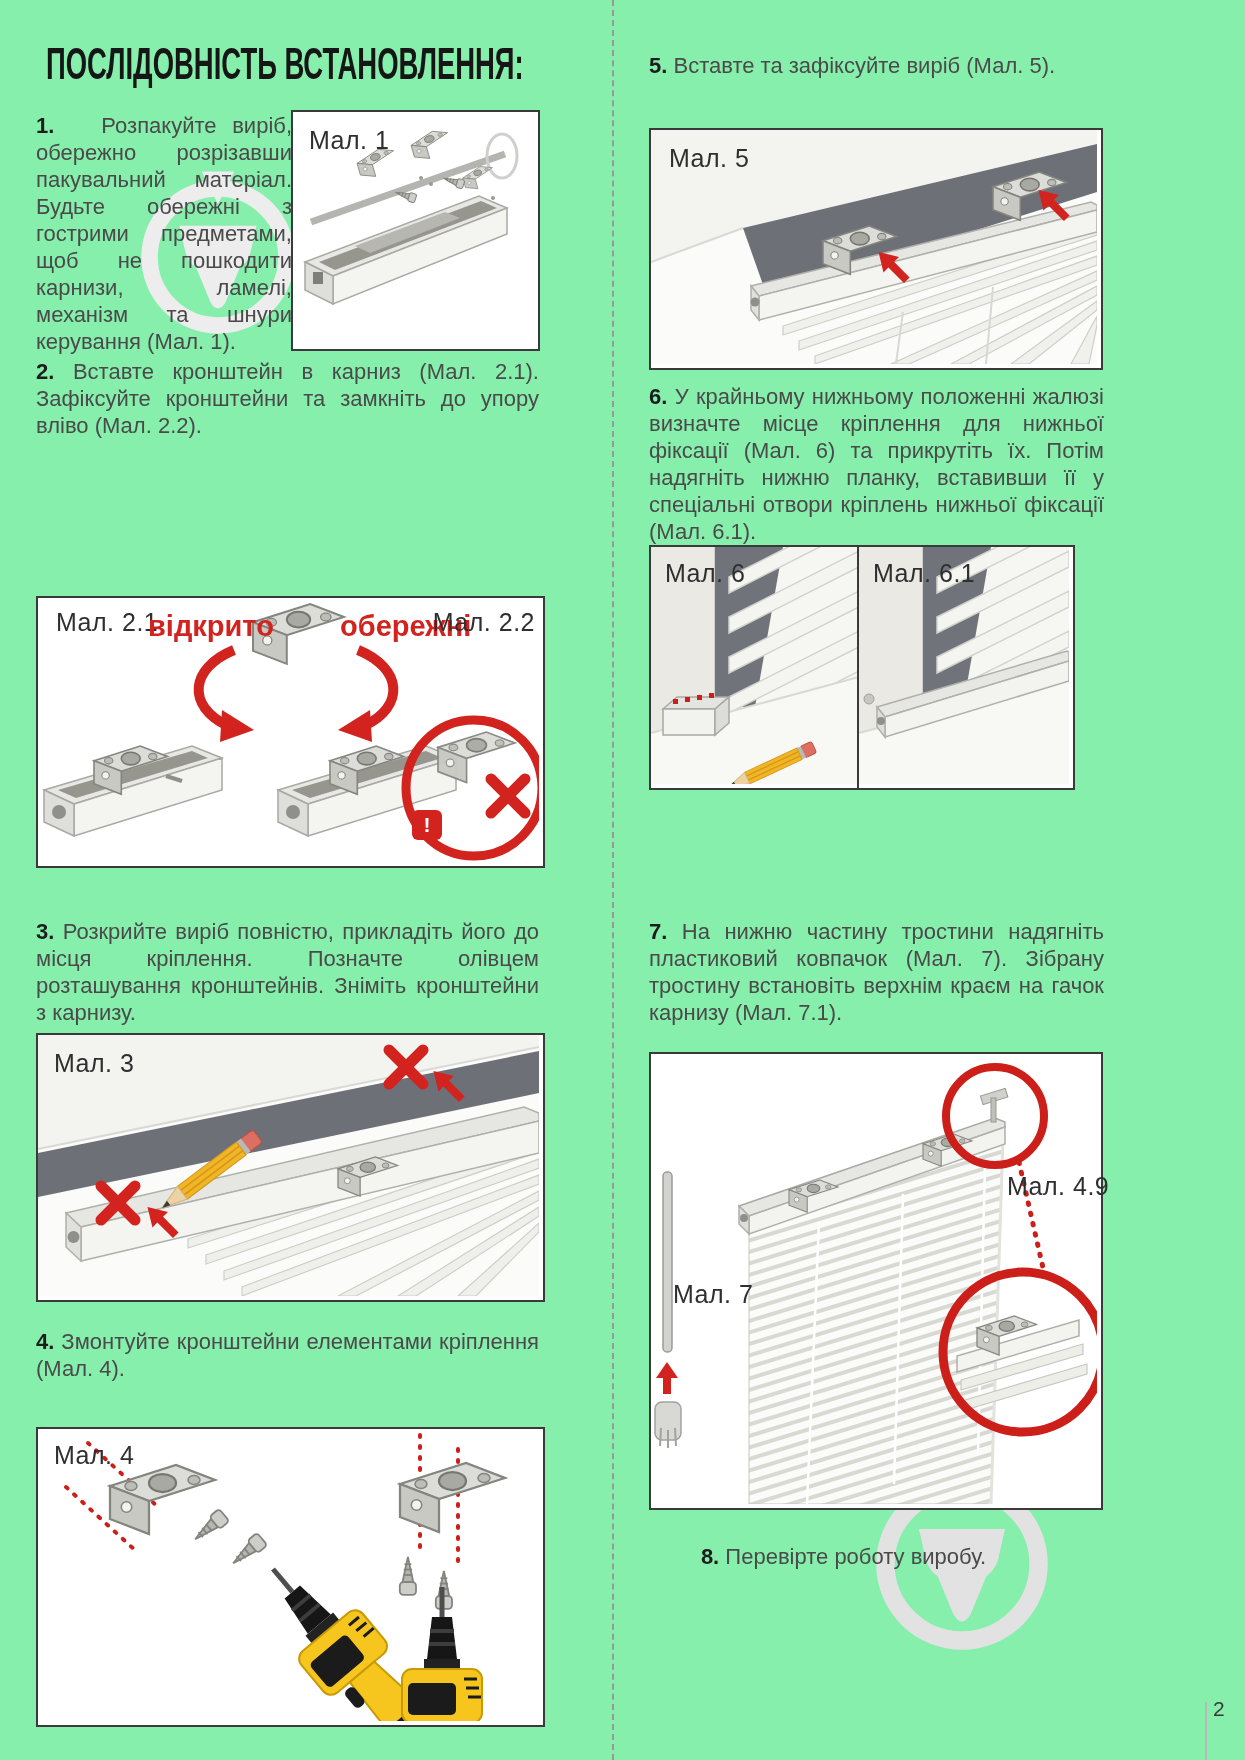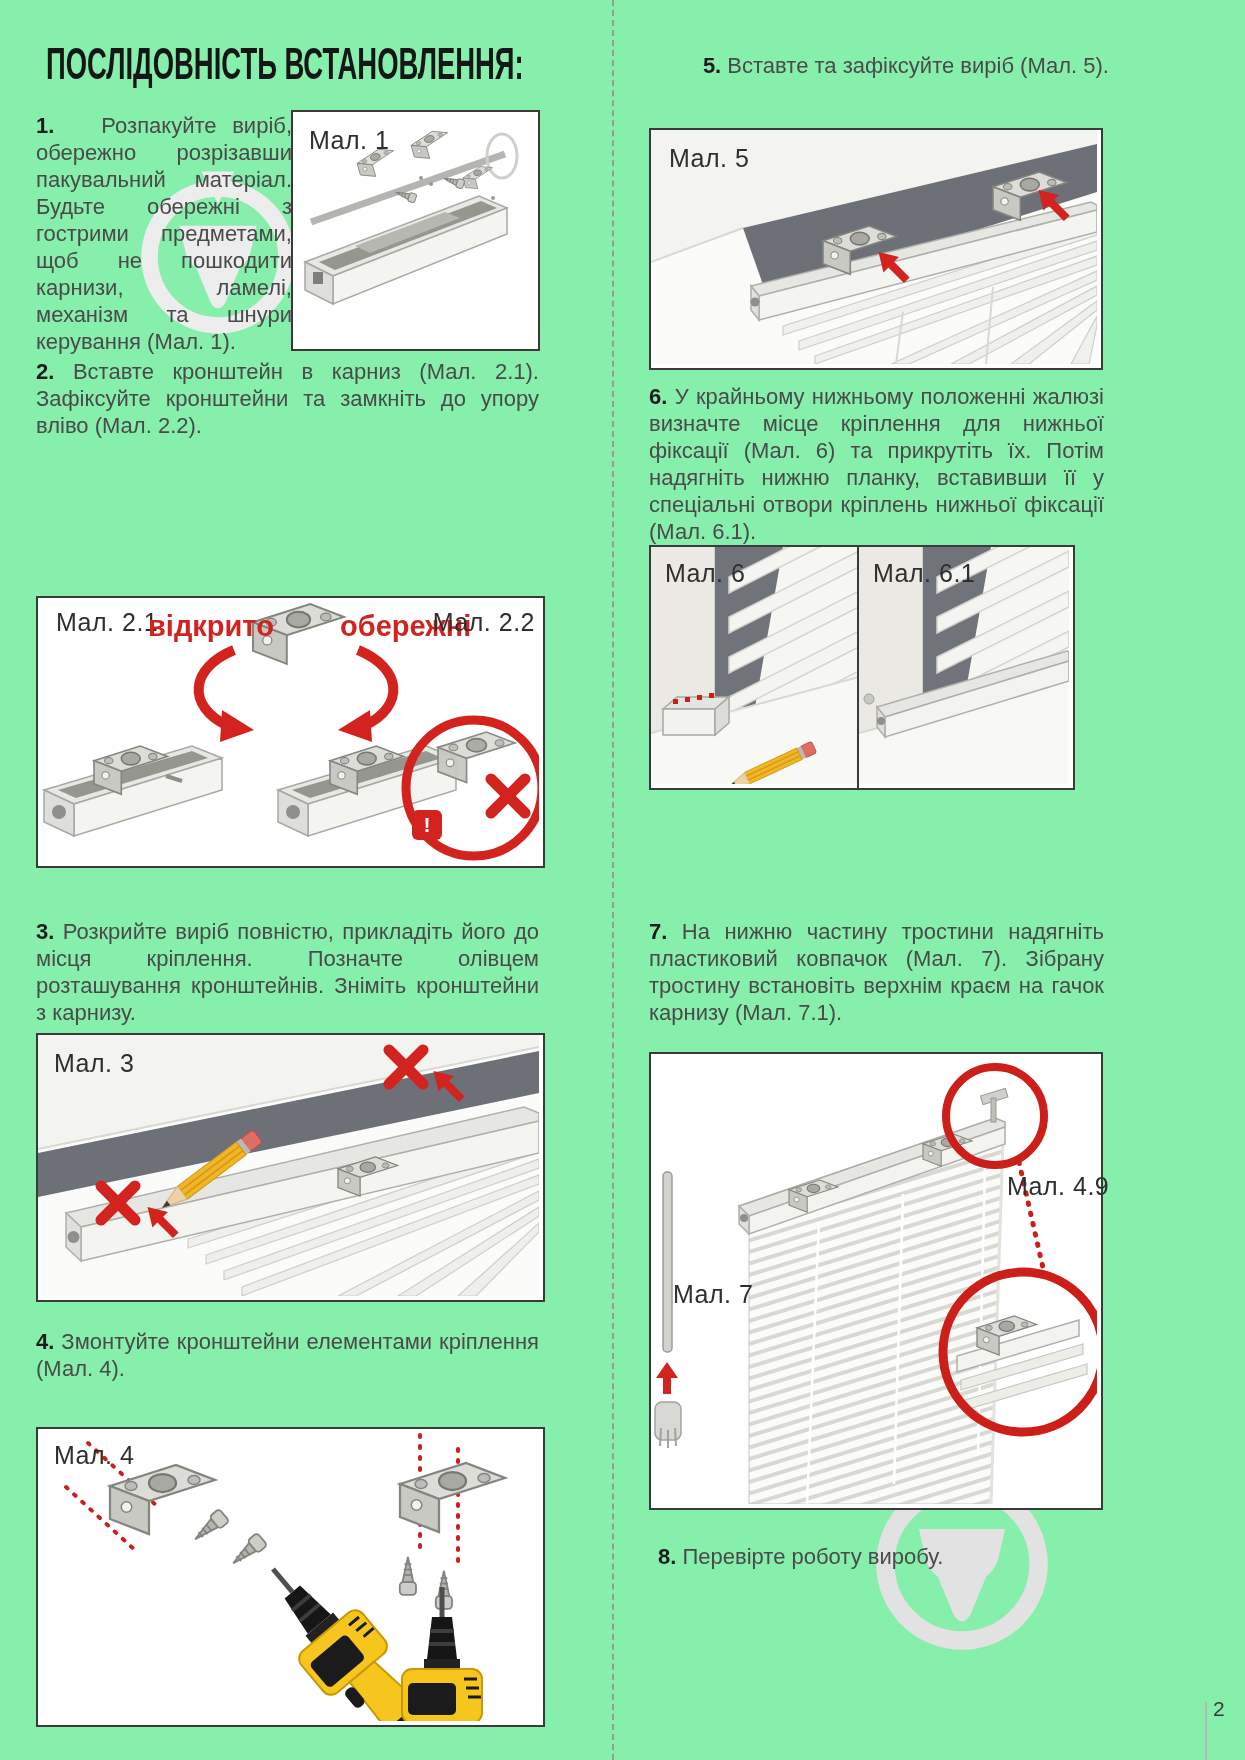--- a/index.html
+++ b/index.html
@@ -213,21 +213,21 @@
       <use href="#brkt" transform="translate(362,34) scale(1.5)"></use>
       <use href="#screw" transform="translate(152,104) rotate(-40) scale(1.8)"></use>
       <use href="#screw" transform="translate(190,128) rotate(-40) scale(1.8)"></use>
       <use href="#screw" transform="translate(378,128) rotate(90) scale(1.8)"></use>
       <use href="#screw" transform="translate(414,142) rotate(90) scale(1.8)"></use>
       <use href="#drill" transform="translate(235,140) rotate(-40)"></use>
       <use href="#drill" transform="translate(404,158)"></use>
     </svg>
   </div>
 
-  <div class="abs para" style="left:649px;top:52px;width:460px;text-align:right;z-index:1">
+  <div class="abs para" style="left:649px;top:52px;width:460px;text-align:left;z-index:1">
     <b>5.</b>
     <span>Вставте та зафіксуйте виріб (Мал. 5).</span>
   </div>
 
   <div class="figbox" style="left:649px;top:128px;width:450px;height:238px">
     <div class="figlabel" style="left:18px;top:14px">Мал. 5</div>
     <svg width="446" height="234" viewBox="0 0 446 234">
       <rect width="446" height="234" fill="#fbfbf9"></rect>
       <polygon points="0,0 446,0 446,14 92,98 0,132" fill="#f3f3ef"></polygon>
       <line x1="0" y1="132" x2="92" y2="98" stroke="#d8d8d4" stroke-width="2"></line>
@@ -352,21 +352,21 @@
       <circle cx="344" cy="62" r="49" fill="none" stroke="#cc1f1a" stroke-width="8"></circle>
       <line x1="368" y1="108" x2="392" y2="214" stroke="#cc1f1a" stroke-width="5" stroke-dasharray="1.5,9" stroke-linecap="round"></line>
       <polygon points="306,302 428,266 428,282 306,318" fill="#f3f3ef" stroke="#b0b0ab" stroke-width="1.5"></polygon>
       <polygon points="310,326 432,290 432,300 310,336" fill="#eeeEe9" stroke="#c8c8c3" stroke-width="1.2"></polygon>
       <polygon points="314,346 436,310 436,320 314,356" fill="#eeeEe9" stroke="#c8c8c3" stroke-width="1.2"></polygon>
       <use href="#brkt" transform="translate(326,262) scale(0.85)"></use>
       <circle cx="372" cy="298" r="80" fill="none" stroke="#cc1f1a" stroke-width="9"></circle>
     </svg>
   </div>
 
-  <div class="abs para" style="left:658px;top:1543px;width:455px;text-align:left;z-index:1">
+  <div class="abs para" style="left:616px;top:1543px;width:455px;text-align:center;z-index:1">
     <b>8.</b>
     <span>Перевірте роботу виробу.</span>
   </div>
 
   <div class="pageline"></div>
   <div class="pagenum">2</div>
 
 </div>
 
 </body></html>

